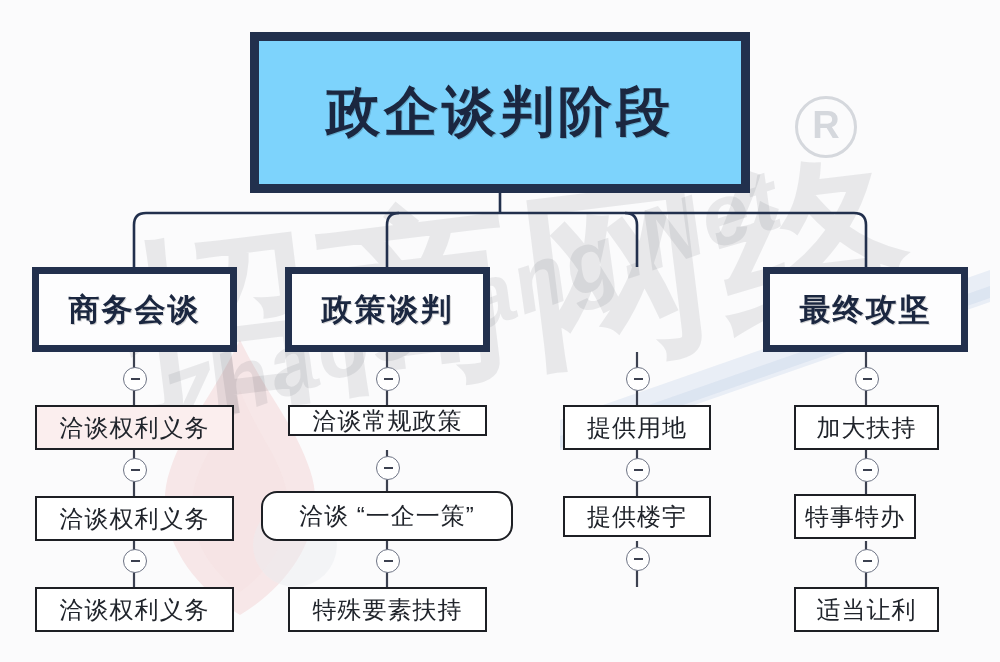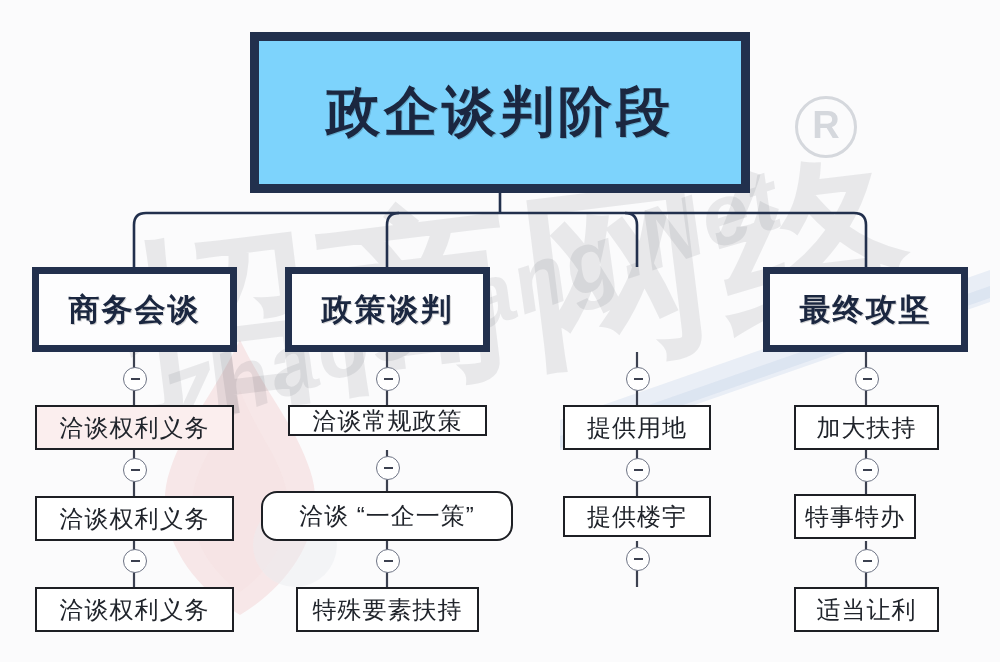--- a/index.html
+++ b/index.html
@@ -221,21 +221,21 @@
   <div class="node leaf" style="left:35px;top:587px;width:199px;height:45px;">
     <span>洽谈权利义务</span>
   </div>
 
   <div class="node leaf" style="left:288px;top:405px;width:199px;height:31px;">
     <span>洽谈常规政策</span>
   </div>
   <div class="node leaf" style="left:261px;top:491px;width:252px;height:50px;border-radius:16px;">
     <span>洽谈 “一企一策”</span>
   </div>
-  <div class="node leaf" style="left:296px;top:587px;width:183px;height:45px;">
+  <div class="node leaf" style="left:288px;top:587px;width:199px;height:45px;">
     <span>特殊要素扶持</span>
   </div>
 
   <div class="node leaf" style="left:563px;top:405px;width:148px;height:45px;">
     <span>提供用地</span>
   </div>
   <div class="node leaf" style="left:563px;top:496px;width:148px;height:41px;">
     <span>提供楼宇</span>
   </div>
 

